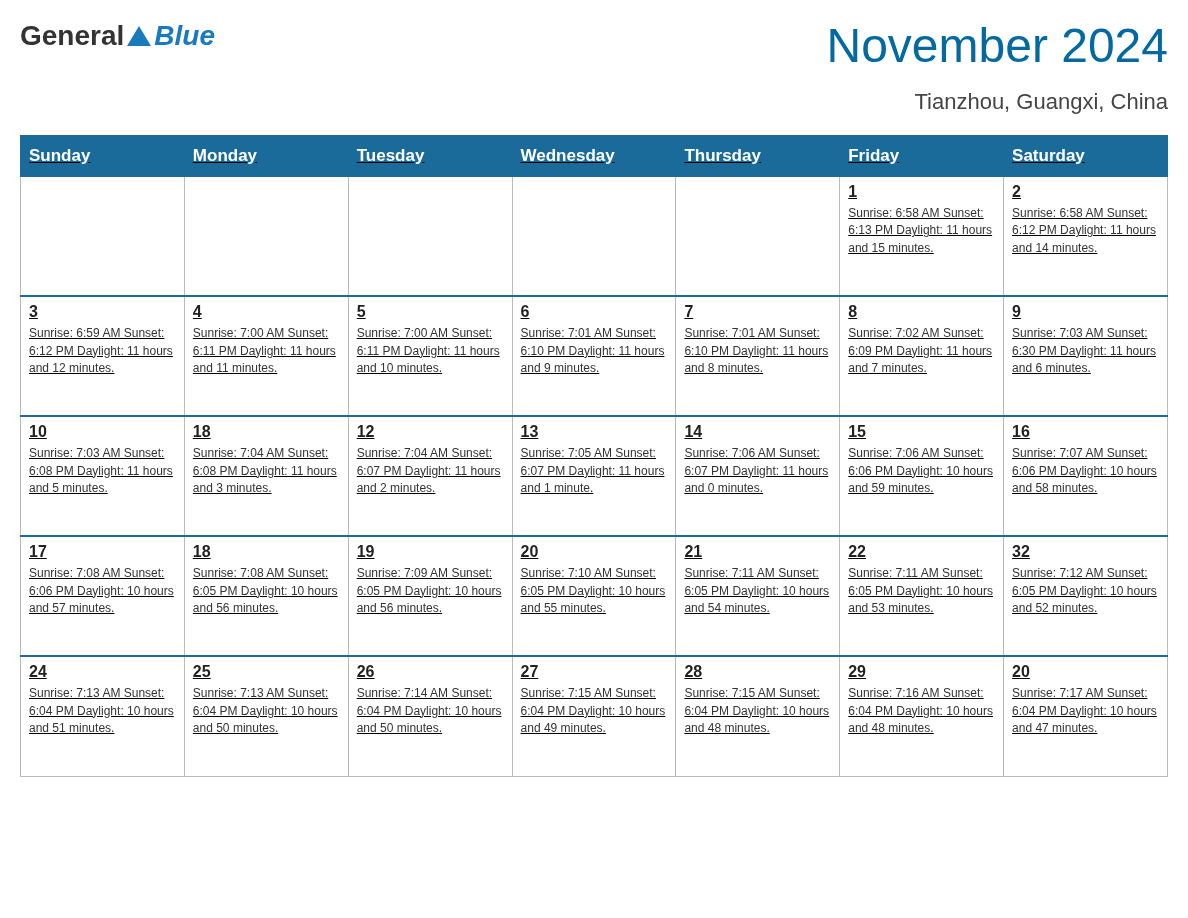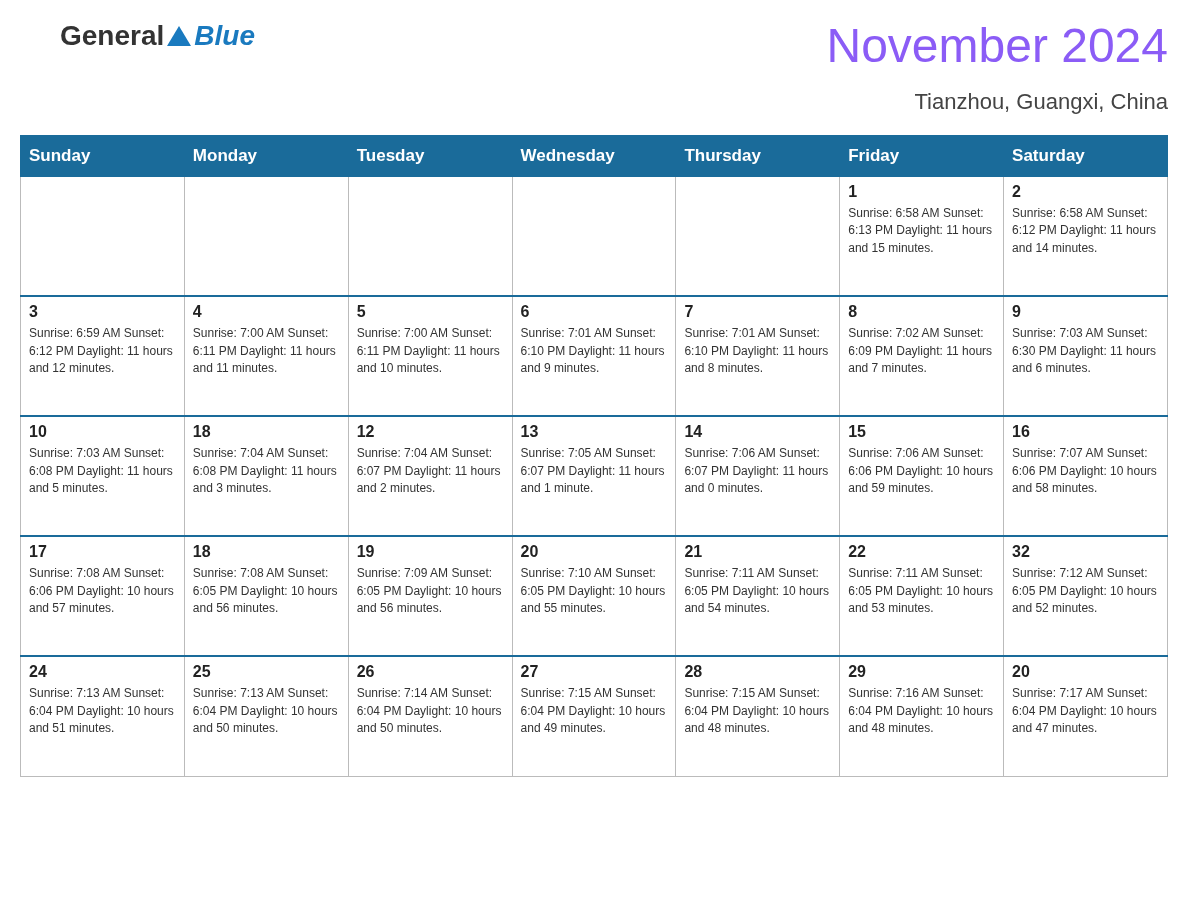--- a/index.html
+++ b/index.html
@@ -13,21 +13,20 @@
     .header-area {
       display: flex;
       justify-content: space-between;
       align-items: flex-start;
       margin-bottom: 10px;
     }
     .logo-area {
       display: flex;
       flex-direction: column;
       align-items: flex-start;
-      margin-left: 40px;
     }
     .logo-text {
       display: flex;
       align-items: center;
       font-size: 28px;
       font-weight: bold;
       color: #333;
     }
     .logo-general { color: #333; }
     .logo-triangle {
@@ -45,32 +44,33 @@
       font-size: 28px;
       font-weight: bold;
       font-style: italic;
     }
     .title-area {
       text-align: right;
     }
     .month-title {
       font-size: 48px;
       font-weight: normal;
-      color: #8b5cf6;
+      color: #0369a1;
       line-height: 1.1;
     }
     .location-title {
       font-size: 22px;
       color: #444;
       margin-top: 16px;
     }
     .calendar-table {
       width: 100%;
       border-collapse: collapse;
       margin-top: 20px;
+      text-decoration: underline;
     }
     .calendar-table th {
       background-color: #1a6b9a;
       color: #fff;
       font-size: 17px;
       font-weight: bold;
       padding: 10px 8px;
       text-align: left;
       border: 1px solid #1a6b9a;
     }

